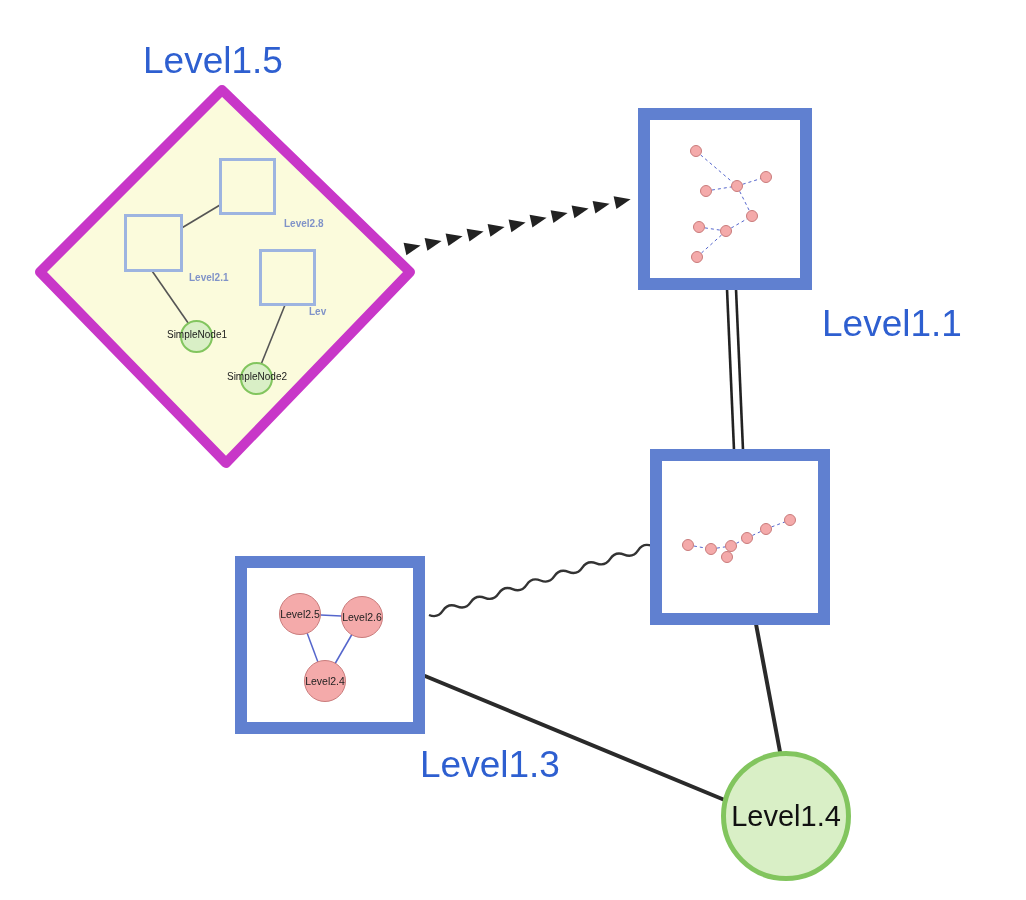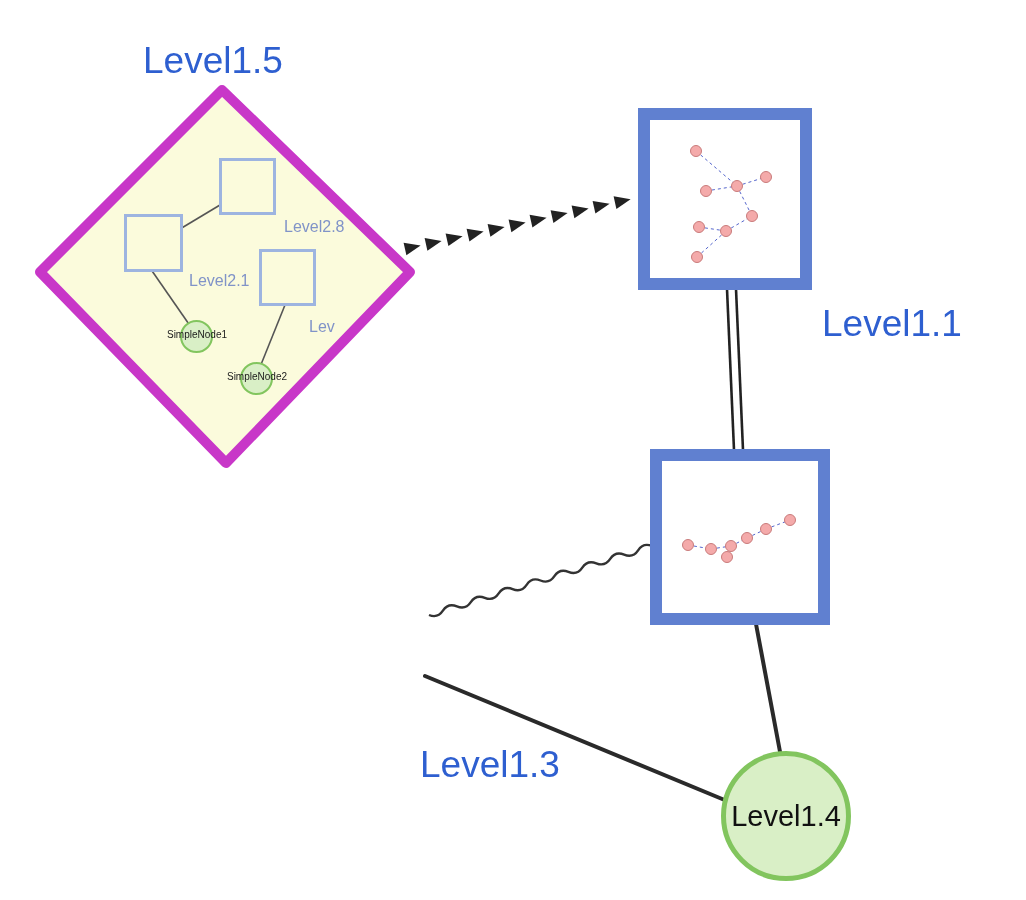--- a/index.html
+++ b/index.html
@@ -37,23 +37,24 @@
   .big-box svg { display: block; }
 
   .sq-inner {
     position: absolute;
     border: 3px solid var(--inner-square-border);
     background: var(--diamond-fill);
   }
 
   .inner-label {
     position: absolute;
-    font-size: 16px;
+    font-size: 10px;
     color: var(--inner-label-blue);
     white-space: nowrap;
+    font-weight: bold;
   }
 
   .green-circle-sm {
     position: absolute;
     width: 33px; height: 33px;
     border-radius: 50%;
     background: var(--green-fill);
     border: 2px solid var(--green-border);
   }
 
@@ -138,21 +139,21 @@
     <line class="thick-edge" x1="425" y1="676" x2="727" y2="801"></line>
     <line class="thick-edge" x1="756" y1="624" x2="781" y2="757"></line>
   </svg>
 
   <div class="sq-inner" style="left:219px;top:158px;width:57px;height:57px"></div>
   <div class="sq-inner" style="left:124px;top:214px;width:59px;height:58px"></div>
   <div class="sq-inner" style="left:259px;top:249px;width:57px;height:57px"></div>
 
   <div class="inner-label" style="left:284px;top:218px">Level2.8</div>
   <div class="inner-label" style="left:189px;top:272px">Level2.1</div>
-  <div class="inner-label" style="left:309px;top:318px">Lev</div>
+  <div class="inner-label" style="left:309px;top:306px">Lev</div>
 
   <div class="green-circle-sm" style="left:180px;top:320px"></div>
   <div class="green-circle-sm" style="left:240px;top:362px"></div>
 
   <div class="node-label-sm" style="left:151px;top:329px">SimpleNode1</div>
   <div class="node-label-sm" style="left:211px;top:371px">SimpleNode2</div>
 
   <div class="big-box" style="left:638px;top:108px;width:174px;height:182px">
     <svg id="mini-11" width="150" height="158">
         <line x1="46" y1="31" x2="87" y2="66" class="mini-edge dashed"></line>
@@ -184,20 +185,36 @@
         <circle cx="26" cy="84" r="5.5" class="mini-node"></circle>
         <circle cx="49" cy="88" r="5.5" class="mini-node"></circle>
         <circle cx="69" cy="85" r="5.5" class="mini-node"></circle>
         <circle cx="85" cy="77" r="5.5" class="mini-node"></circle>
         <circle cx="104" cy="68" r="5.5" class="mini-node"></circle>
         <circle cx="128" cy="59" r="5.5" class="mini-node"></circle>
         <circle cx="65" cy="96" r="5.5" class="mini-node"></circle>
       </svg>
   </div>
 
+  <div class="big-box" style="left:235px;top:556px;width:190px;height:178px">
+    <svg class="tri-svg" width="166" height="154">
+      <line x1="53" y1="46" x2="115" y2="49"></line>
+      <line x1="53" y1="46" x2="78" y2="113"></line>
+      <line x1="115" y1="49" x2="78" y2="113"></line>
+    </svg>
+    <div class="pink-node" style="left:32px;top:25px">
+      <span>Level2.5</span>
+    </div>
+    <div class="pink-node" style="left:94px;top:28px">
+      <span>Level2.6</span>
+    </div>
+    <div class="pink-node" style="left:57px;top:92px">
+      <span>Level2.4</span>
+    </div>
+  </div>
 
   <div class="big-circle" style="left:721px;top:751px">
     <span class="label-black">Level1.4</span>
   </div>
 
   <div class="big-label" style="left:143px;top:40px">Level1.5</div>
   <div class="big-label" style="left:822px;top:303px">Level1.1</div>
   <div class="big-label" style="left:420px;top:744px">Level1.3</div>
 
 </div>

